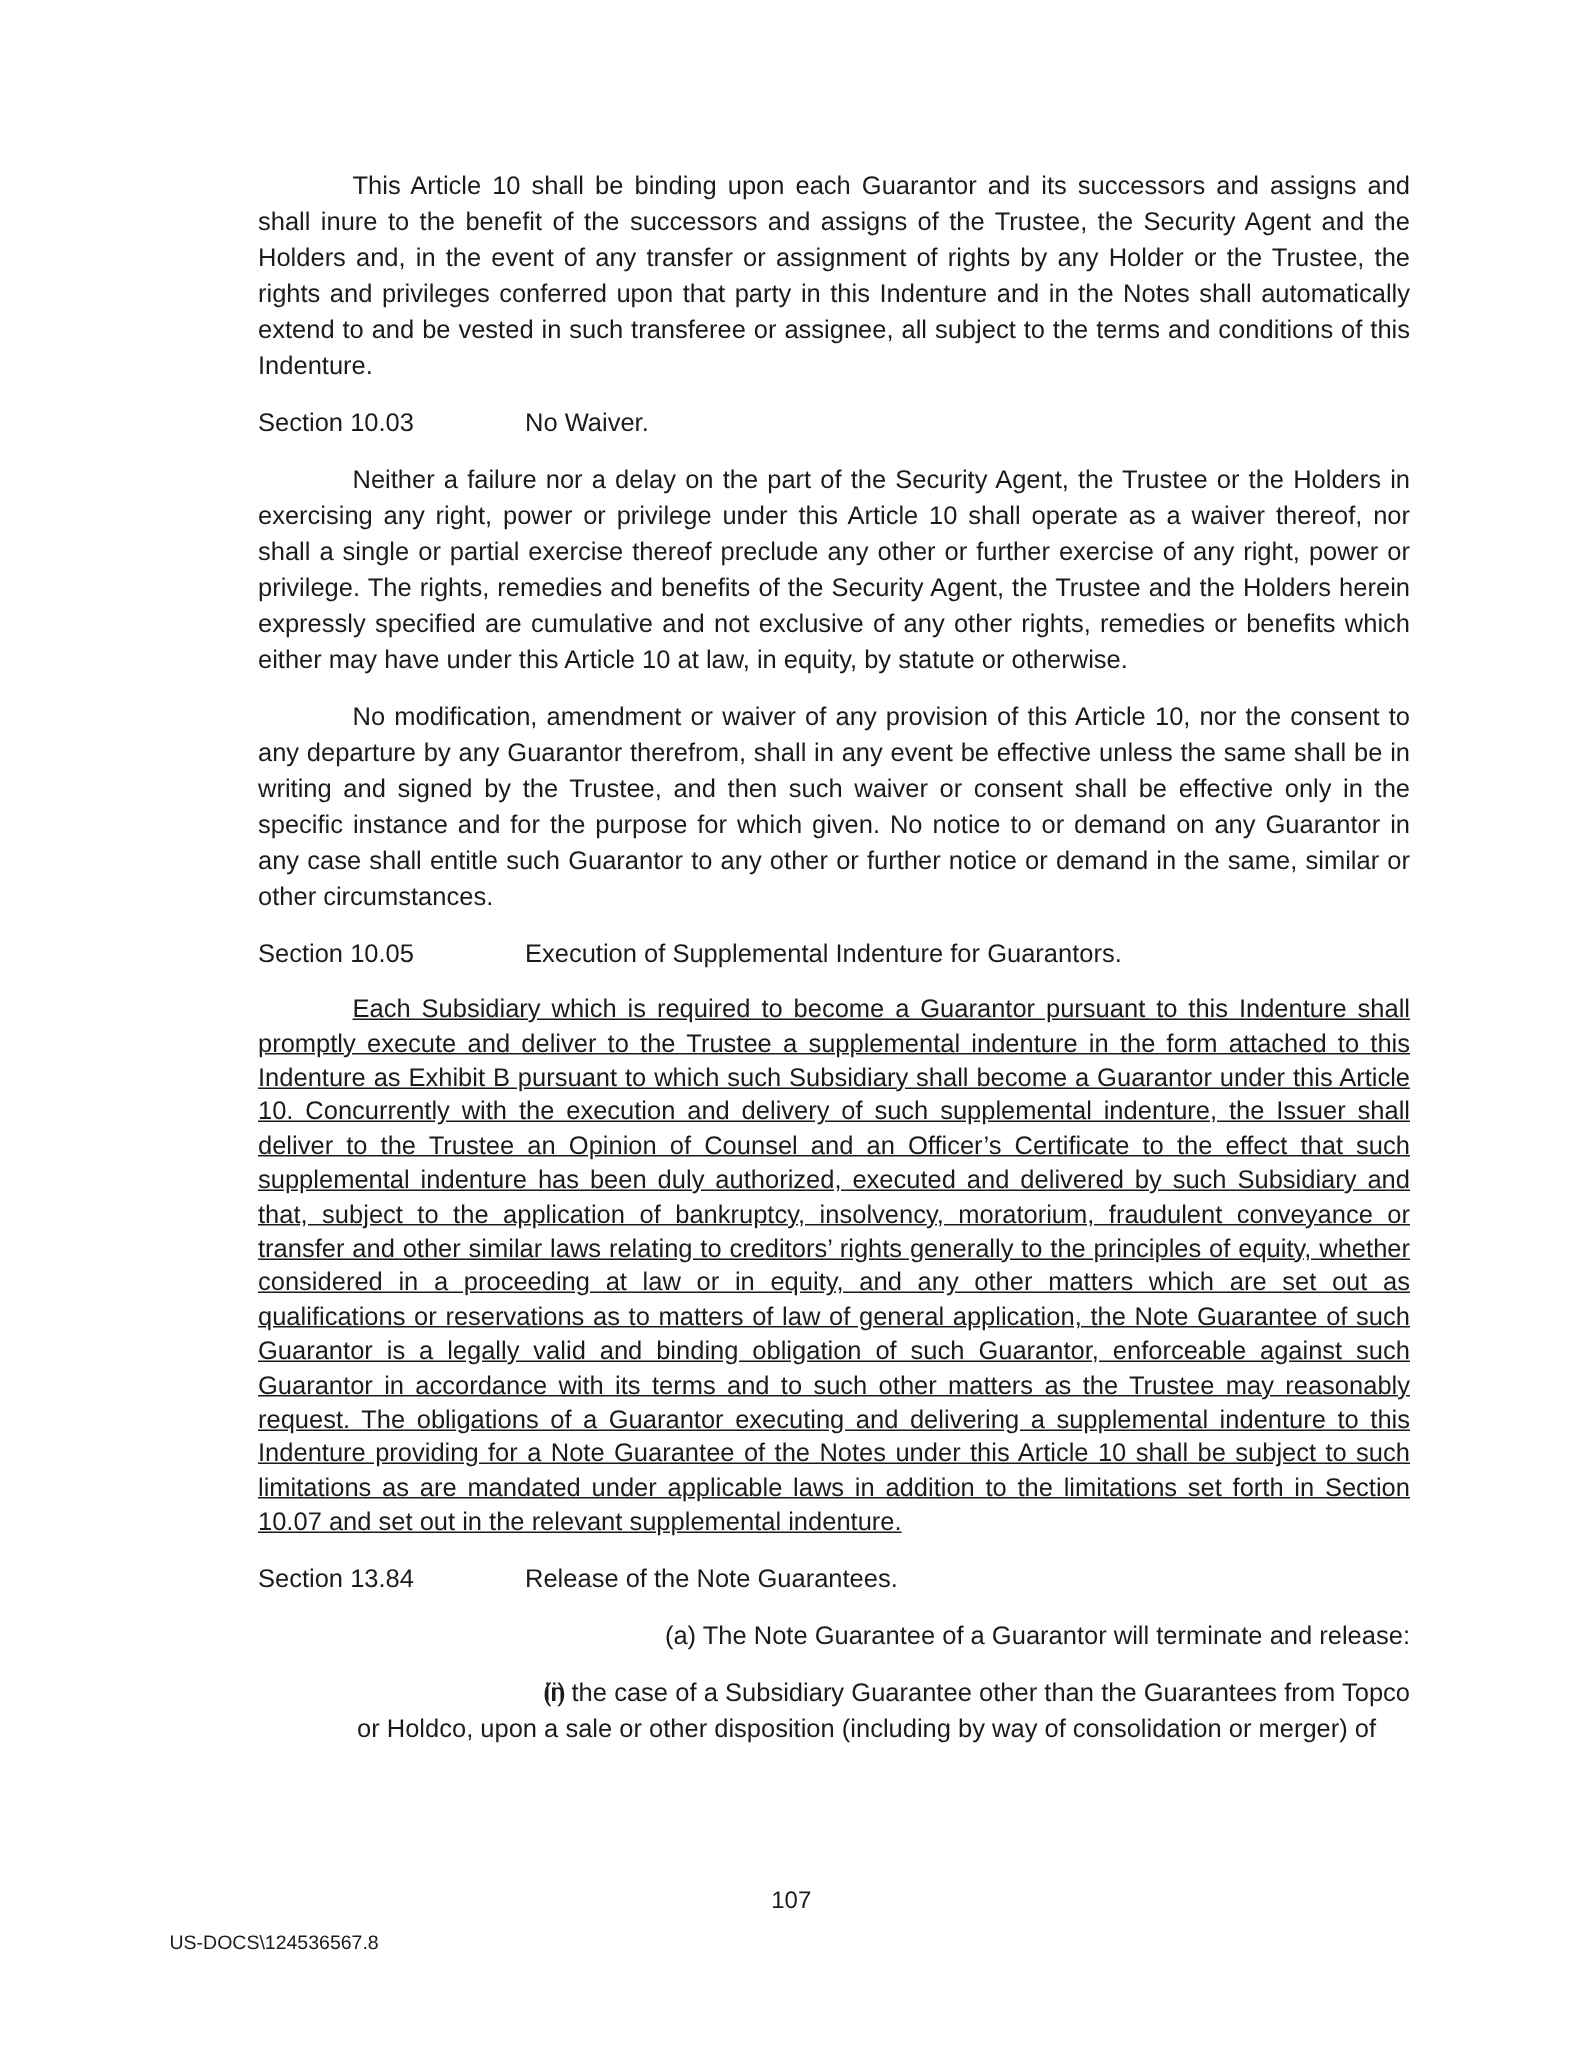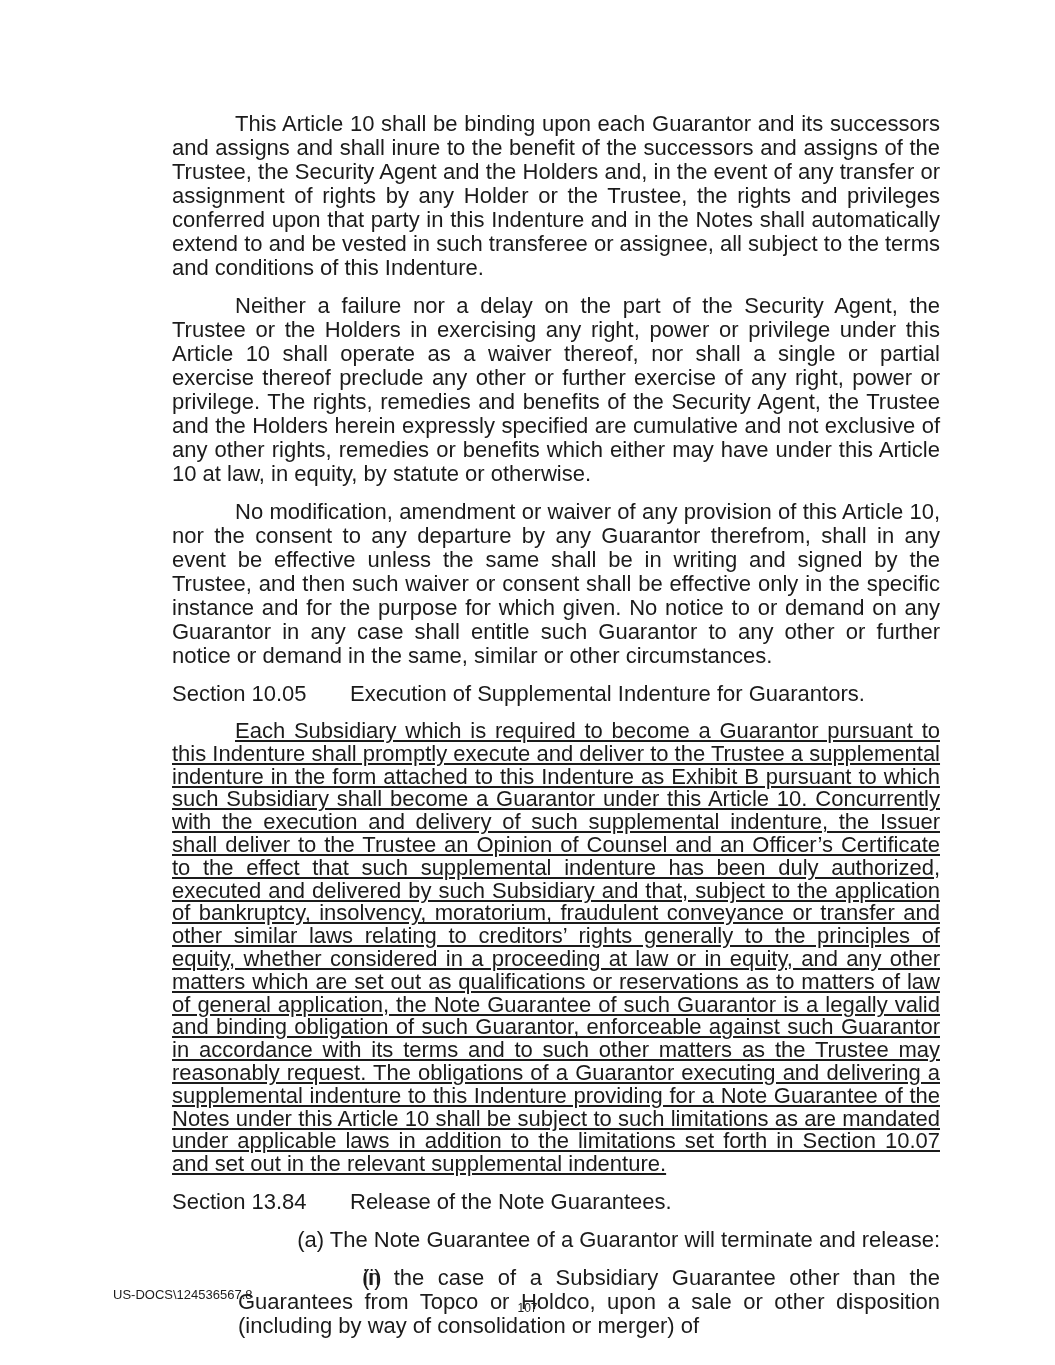--- a/index.html
+++ b/index.html
@@ -15,21 +15,21 @@
     background: #ffffff;
     font-family: "Liberation Sans", "DejaVu Sans", sans-serif;
     color: #1b1b1b;
     overflow: hidden;
   }
   .content {
     position: absolute;
     left: 172px;
     top: 112px;
     width: 768px;
-    font-size: 22px;
+    font-size: 17px;
     line-height: 24px;
   }
   .content p {
     margin: 0 0 14px 0;
   }
   .body-para {
     text-align: justify;
     text-indent: 63px;
   }
   .body-para.compact {
@@ -51,41 +51,42 @@
     margin-left: 66px !important;
     text-indent: 62px;
     text-align: justify;
   }
   .list-item .marker {
     display: inline-block;
     width: 63px;
   }
   .page-number {
     position: absolute;
-    top: 1298px;
+    top: 1258px;
     left: 0;
     width: 1055px;
     text-align: center;
-    font-size: 12px;
+    font-size: 16px;
     line-height: 20px;
   }
   .doc-id {
     position: absolute;
     top: 1286px;
     left: 113px;
     font-size: 13px;
     line-height: 17px;
   }
 </style>
 </head>
 <body>
 
 <div class="page">
   <main class="content">
       <p class="body-para">This Article 10 shall be binding upon each Guarantor and its successors and assigns and shall inure to the benefit of the successors and assigns of the Trustee, the Security Agent and the Holders and, in the event of any transfer or assignment of rights by any Holder or the Trustee, the rights and privileges conferred upon that party in this Indenture and in the Notes shall automatically extend to and be vested in such transferee or assignee, all subject to the terms and conditions of this Indenture.</p>
+      <p class="heading"><span class="sec-num">Section 10.03</span><span>No Waiver.</span></p>
       <p class="body-para">Neither a failure nor a delay on the part of the Security Agent, the Trustee or the Holders in exercising any right, power or privilege under this Article 10 shall operate as a waiver thereof, nor shall a single or partial exercise thereof preclude any other or further exercise of any right, power or privilege. The rights, remedies and benefits of the Security Agent, the Trustee and the Holders herein expressly specified are cumulative and not exclusive of any other rights, remedies or benefits which either may have under this Article 10 at law, in equity, by statute or otherwise.</p>
       <p class="body-para">No modification, amendment or waiver of any provision of this Article 10, nor the consent to any departure by any Guarantor therefrom, shall in any event be effective unless the same shall be in writing and signed by the Trustee, and then such waiver or consent shall be effective only in the specific instance and for the purpose for which given. No notice to or demand on any Guarantor in any case shall entitle such Guarantor to any other or further notice or demand in the same, similar or other circumstances.</p>
       <p class="heading"><span class="sec-num">Section 10.05</span><span>Execution of Supplemental Indenture for Guarantors.</span></p>
       <p class="body-para compact">Each Subsidiary which is required to become a Guarantor pursuant to this Indenture shall promptly execute and deliver to the Trustee a supplemental indenture in the form attached to this Indenture as Exhibit B pursuant to which such Subsidiary shall become a Guarantor under this Article 10. Concurrently with the execution and delivery of such supplemental indenture, the Issuer shall deliver to the Trustee an Opinion of Counsel and an Officer’s Certificate to the effect that such supplemental indenture has been duly authorized, executed and delivered by such Subsidiary and that, subject to the application of bankruptcy, insolvency, moratorium, fraudulent conveyance or transfer and other similar laws relating to creditors’ rights generally to the principles of equity, whether considered in a proceeding at law or in equity, and any other matters which are set out as qualifications or reservations as to matters of law of general application, the Note Guarantee of such Guarantor is a legally valid and binding obligation of such Guarantor, enforceable against such Guarantor in accordance with its terms and to such other matters as the Trustee may reasonably request. The obligations of a Guarantor executing and delivering a supplemental indenture to this Indenture providing for a Note Guarantee of the Notes under this Article 10 shall be subject to such limitations as are mandated under applicable laws in addition to the limitations set forth in Section 10.07 and set out in the relevant supplemental indenture.</p>
       <p class="heading"><span class="sec-num">Section 13.84</span><span>Release of the Note Guarantees.</span></p>
       <p class="body-para flat">(a) The Note Guarantee of a Guarantor will terminate and release:</p>
       <p class="list-item"><span class="marker">(i)</span><span>in the case of a Subsidiary Guarantee other than the Guarantees from Topco or Holdco, upon a sale or other disposition (including by way of consolidation or merger) of</span></p>
     </main>
   <div class="page-number">107</div>
   <div class="doc-id">US-DOCS\124536567.8</div>

